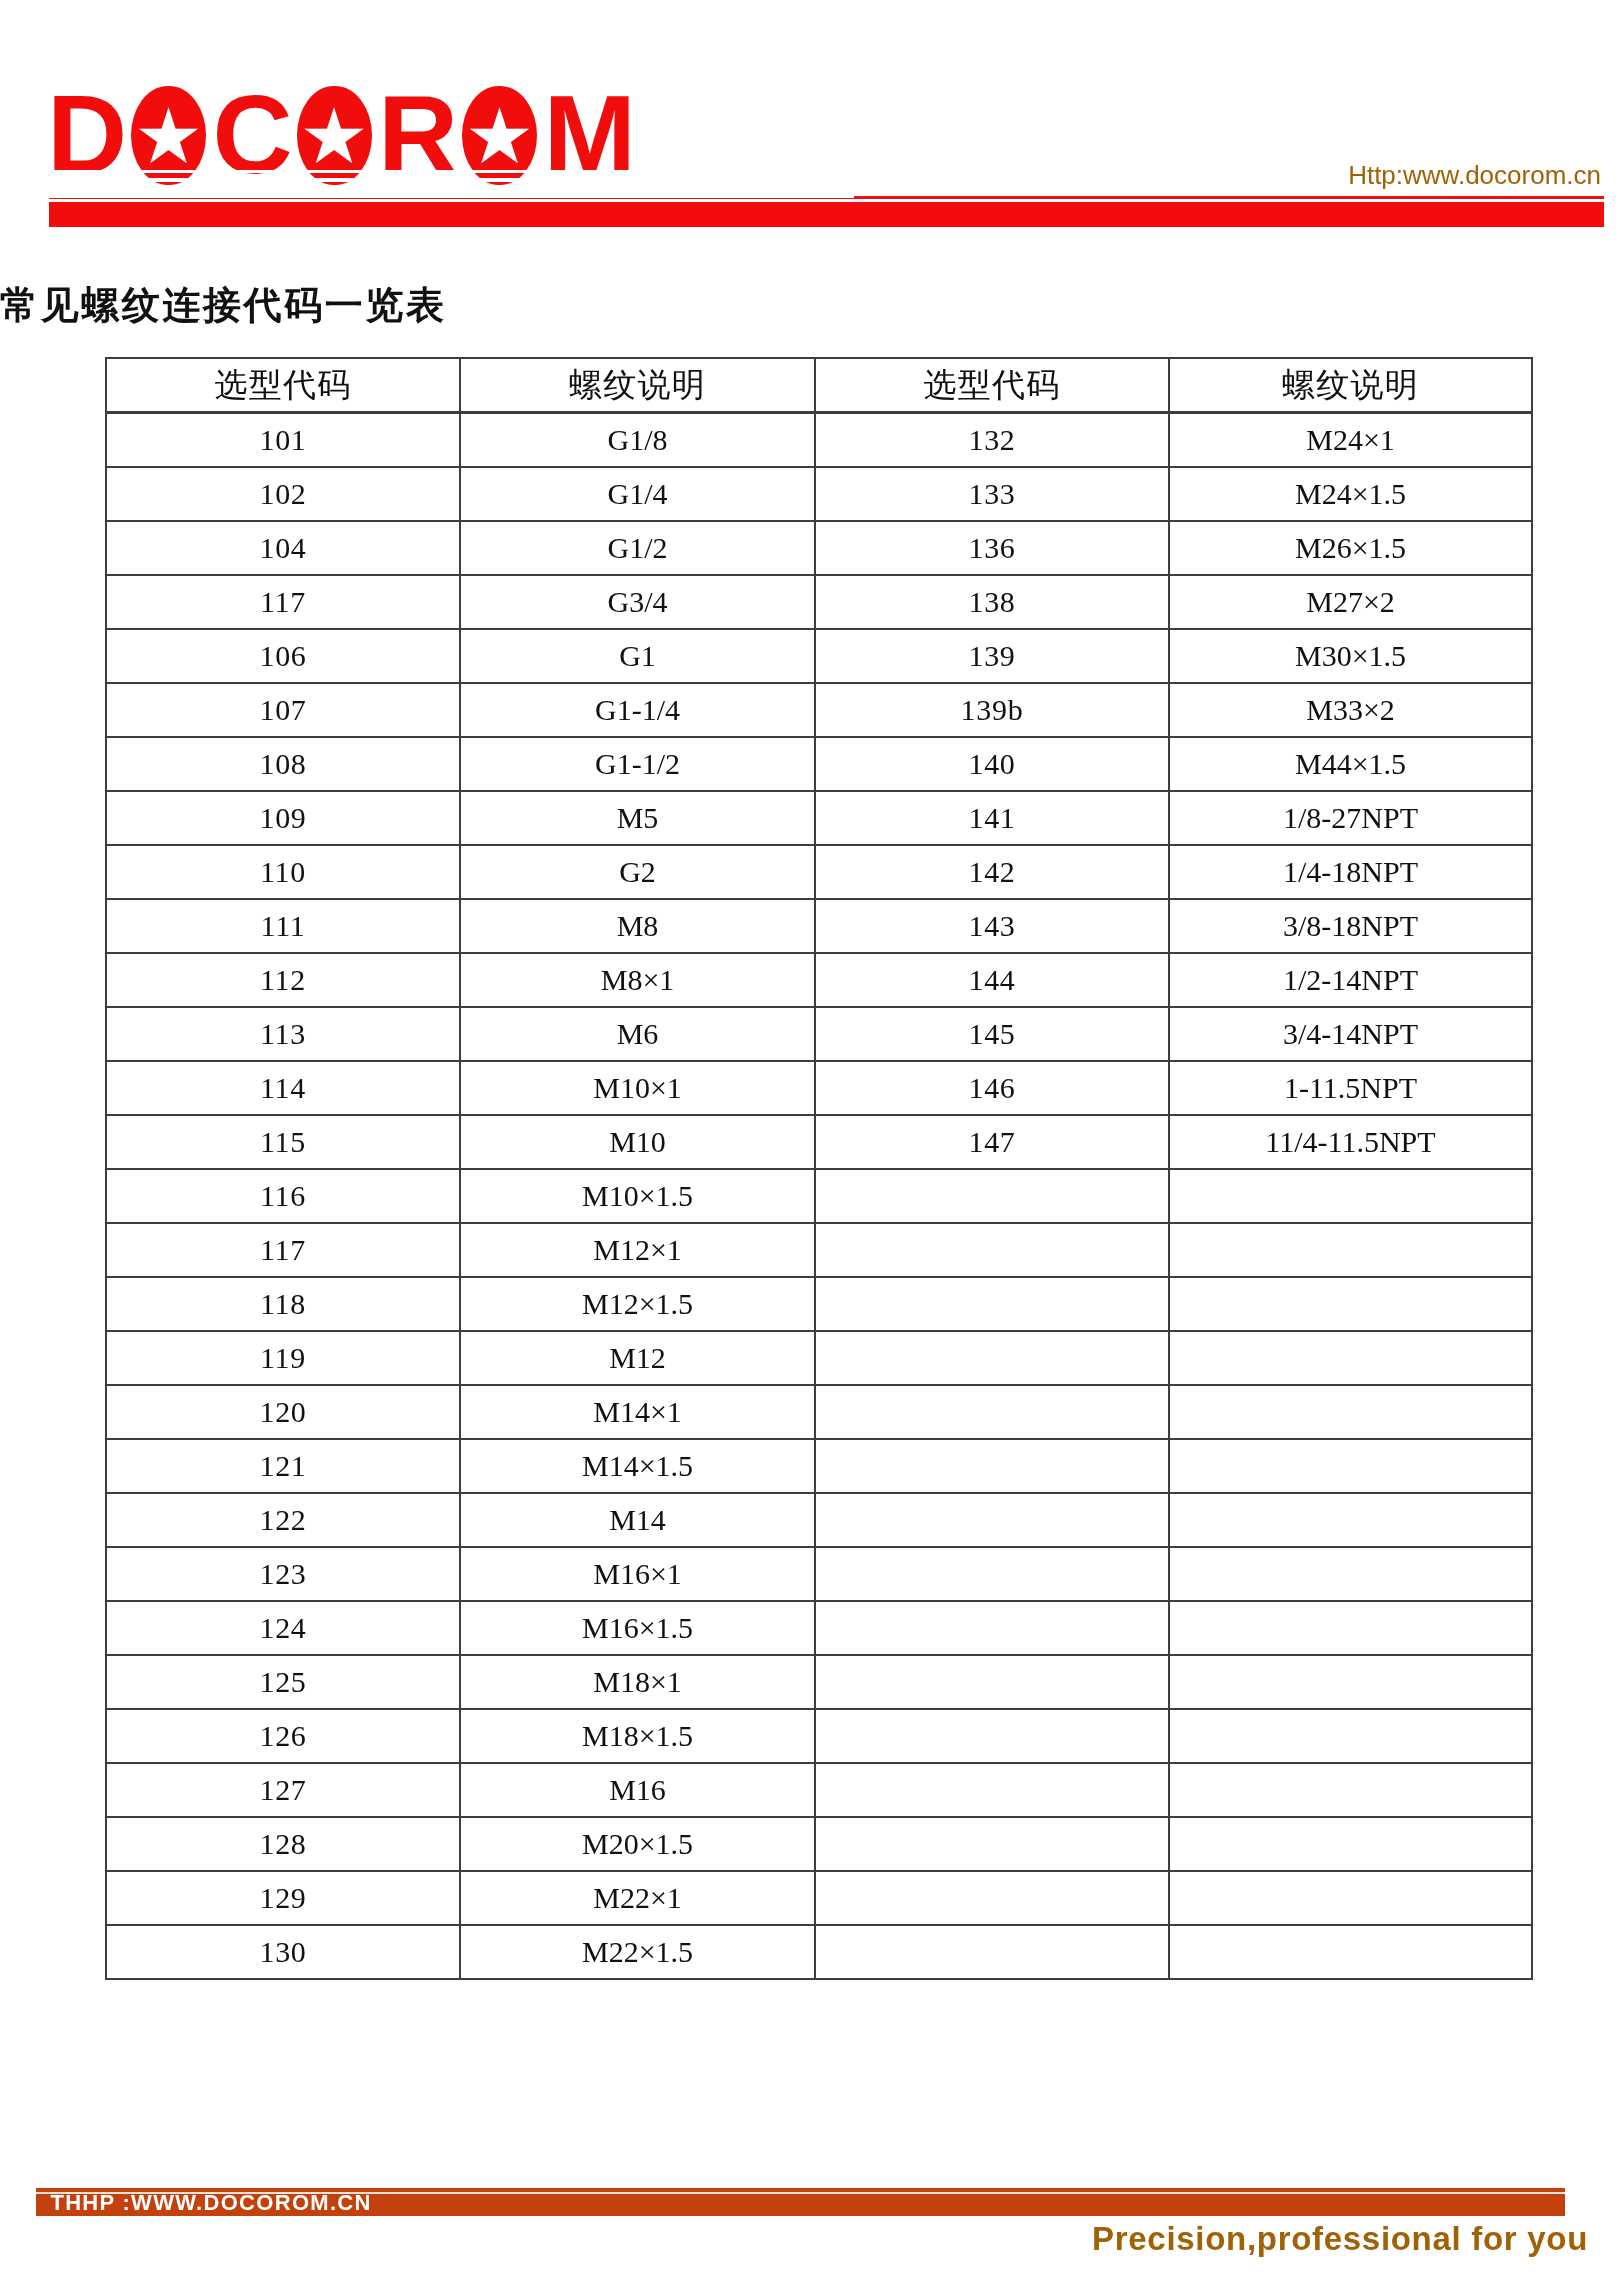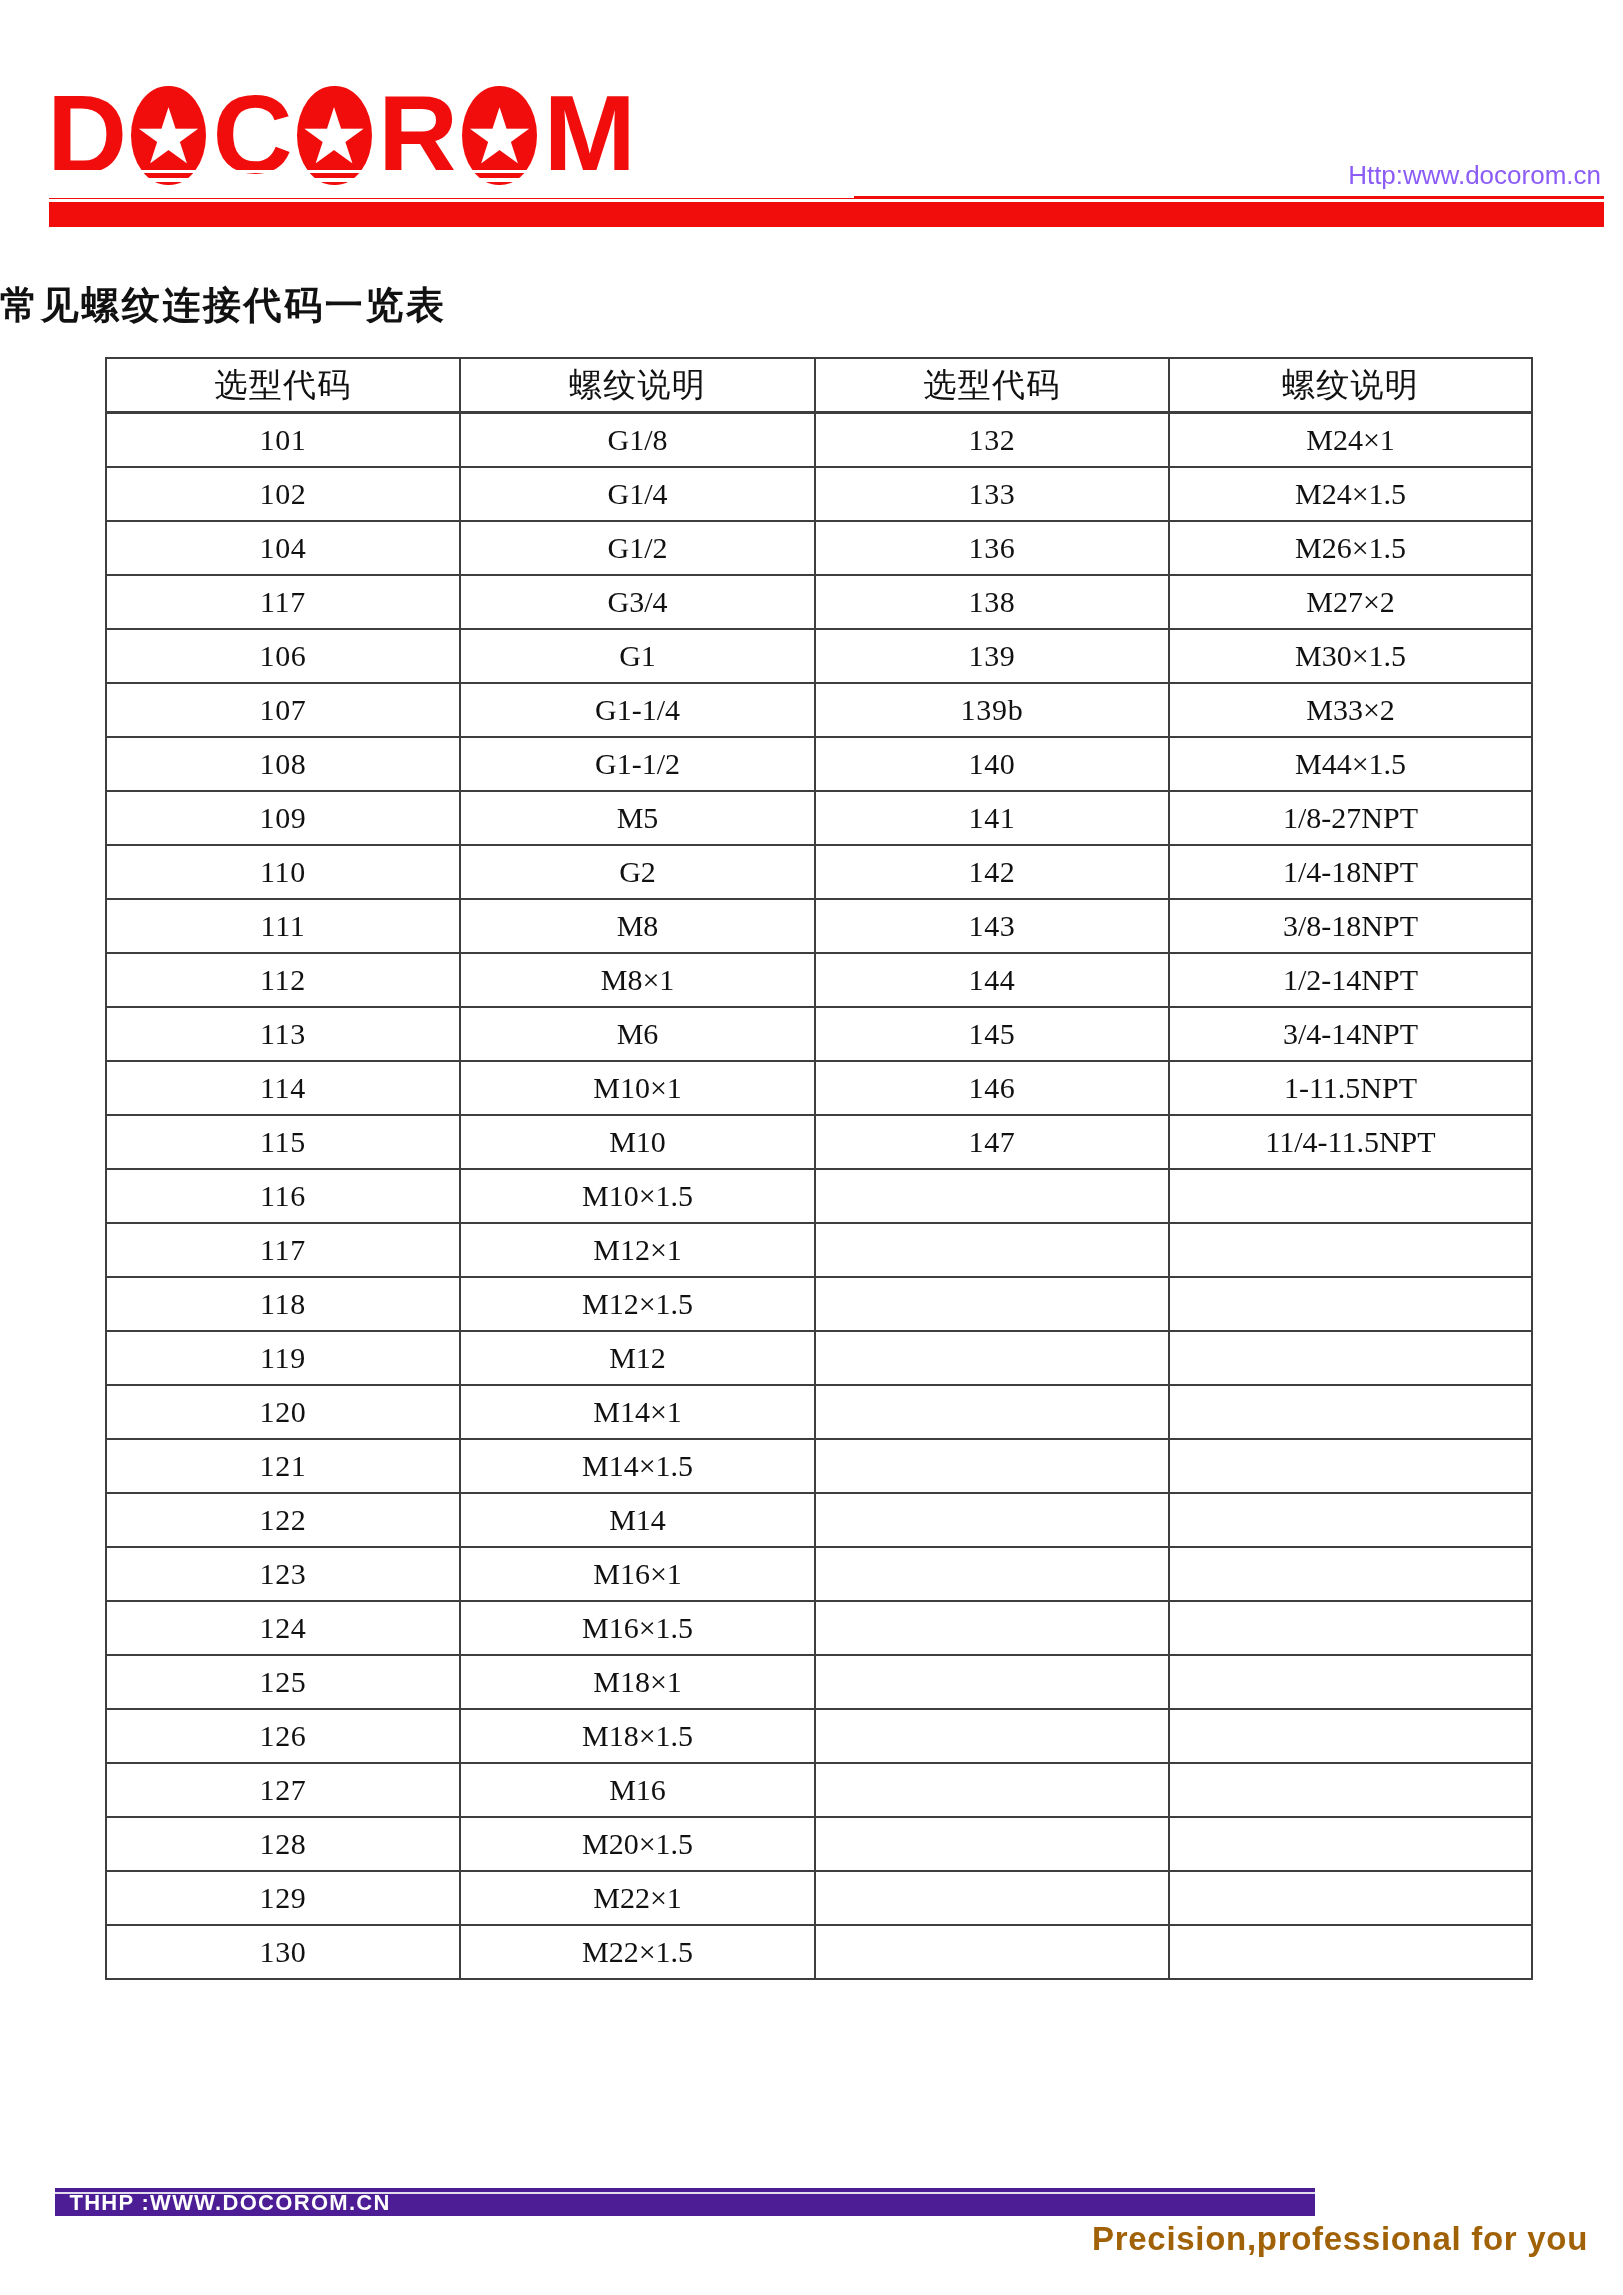--- a/index.html
+++ b/index.html
@@ -33,21 +33,21 @@
   }
   .head-thin-line{
     position:absolute;left:49px;top:196px;width:1555px;height:2.6px;background:#f20d0d;z-index:1;
   }
   .head-bar{
     position:absolute;left:49px;top:202px;width:1555px;height:25px;background:#f20d0d;z-index:1;
   }
   .site-url{
     position:absolute;top:160px;right:22px;
     font-family:"Liberation Sans","DejaVu Sans",sans-serif;
-    font-size:26px;color:#8b5cf6;z-index:2;
+    font-size:26px;color:#a16207;z-index:2;
   }
   
   .page-title{
     position:absolute;left:0;top:280px;width:1525px;text-align:left;
     font-size:38px;font-weight:bold;color:#111;letter-spacing:2.6px;
   }
   
   table.codes{
     position:absolute;left:105px;top:357px;width:1427px;
     border-collapse:collapse;table-layout:fixed;
@@ -61,23 +61,22 @@
   }
   table.codes th{
     height:52px;font-size:33px;font-weight:normal;letter-spacing:1.3px;
     border-bottom-width:3.3px;
   }
   table.codes td{height:52px;font-size:30px;}
   table.codes td.code{font-weight:normal;letter-spacing:0.7px;margin-top:8px;}
   table.codes td.desc{font-weight:normal;}
   
   .footer-bar{
-    position:absolute;left:36px;top:2188px;width:1260px;height:28px;background:#4c1d95;
+    position:absolute;left:36px;top:2188px;width:1529px;height:28px;background:#c2410c;
     z-index:1;
-    margin-left:19px;
   }
   .footer-bar::after{
     content:"";position:absolute;left:0;top:3.9px;width:100%;height:2px;
     background:rgba(255,255,255,0.85);
   }
   .footer-bar .bar-text{
     position:absolute;left:14.4px;top:0;height:28px;line-height:30px;
     font-family:"Liberation Sans","DejaVu Sans",sans-serif;
     font-weight:bold;font-size:22px;color:#ffffff;letter-spacing:1.3px;
   }

